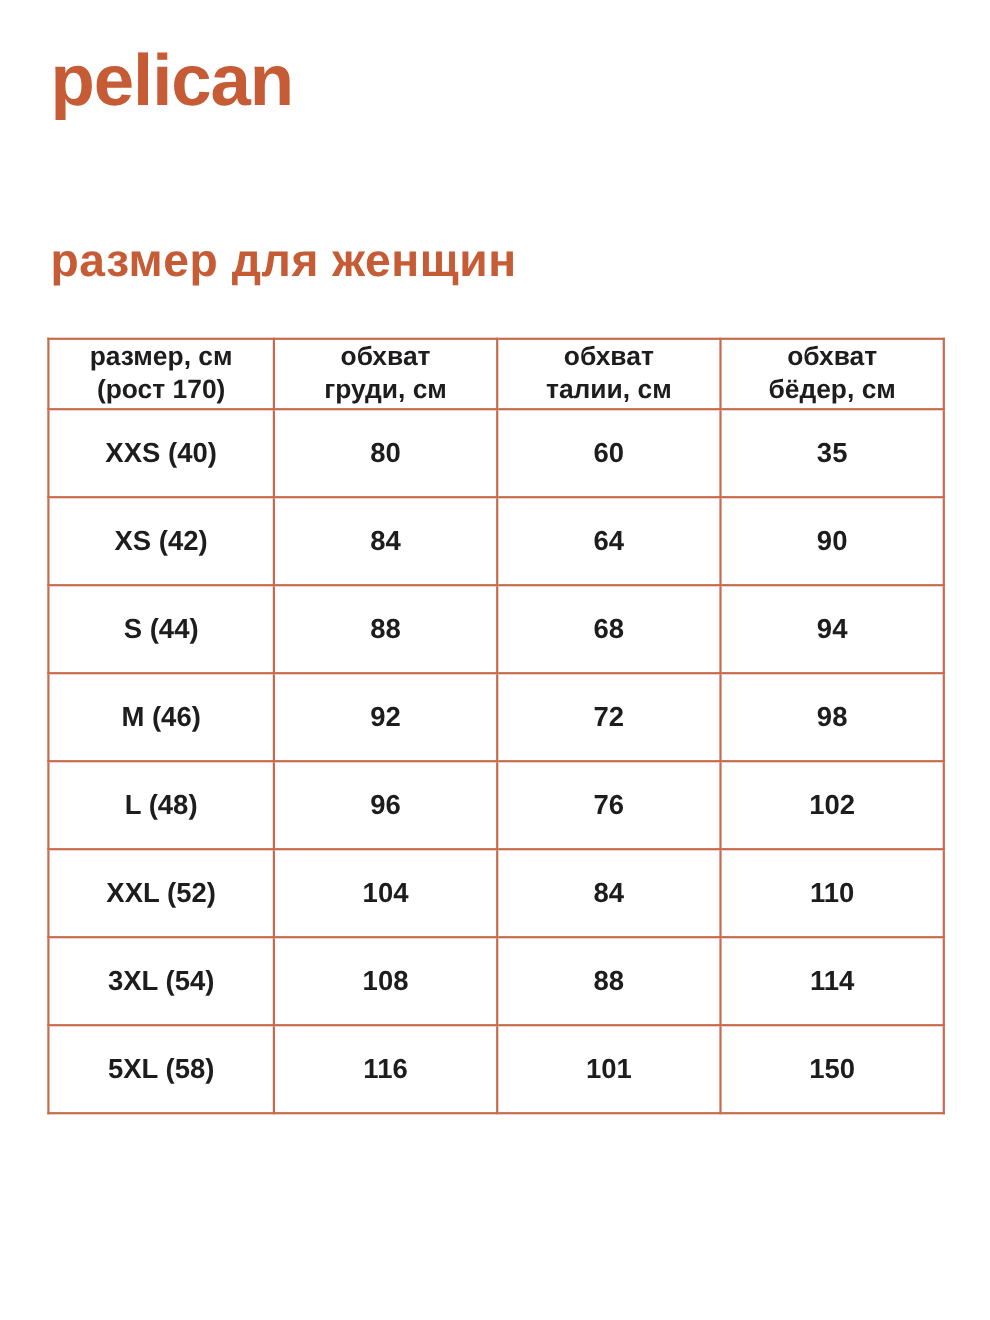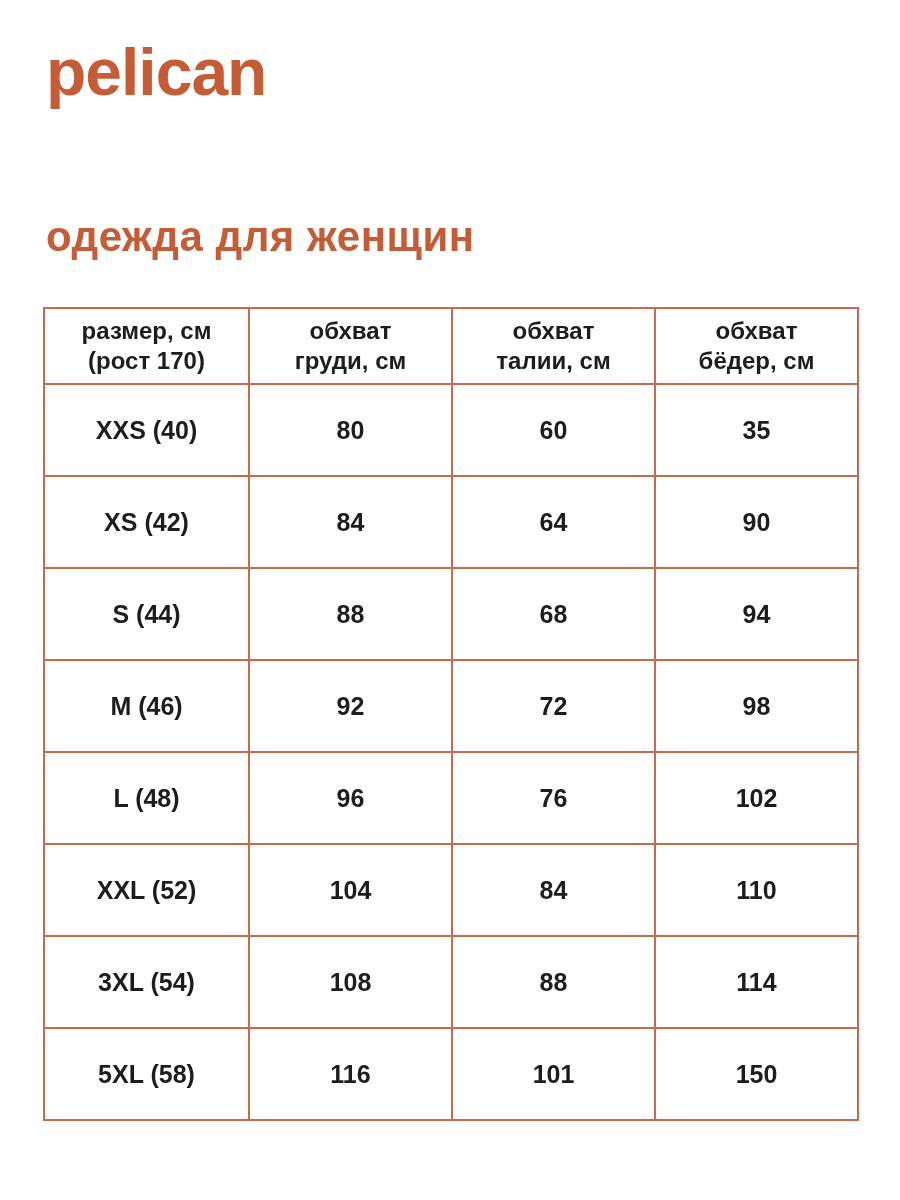--- a/index.html
+++ b/index.html
@@ -49,38 +49,38 @@
     table-layout: fixed;
   }
   .size-table th, .size-table td {
     border: 2px solid var(--border);
     text-align: center;
     vertical-align: middle;
     color: var(--ink);
     padding: 0 4px;
   }
   .size-table thead th {
-    height: 76px;
+    height: 64px;
     font-size: 24px;
     font-weight: bold;
     line-height: 1.25;
   }
   .size-table thead th span { display: block; }
   .size-table tbody th, .size-table tbody td {
-    height: 92px;
+    height: 80px;
     font-size: 25px;
     font-weight: bold;
   }
 </style>
 </head>
 <body>
 
 <div class="logo">pelican</div>
 
-<h1 class="page-title" style="margin:0;">одежда для женщин</h1>
+<h1 class="page-title" style="margin:0;">размер для женщин</h1>
 
 <table class="size-table">
   <colgroup>
     <col style="width:205px">
     <col style="width:203px">
     <col style="width:203px">
     <col style="width:203px">
   </colgroup>
   <thead>
     <tr>

